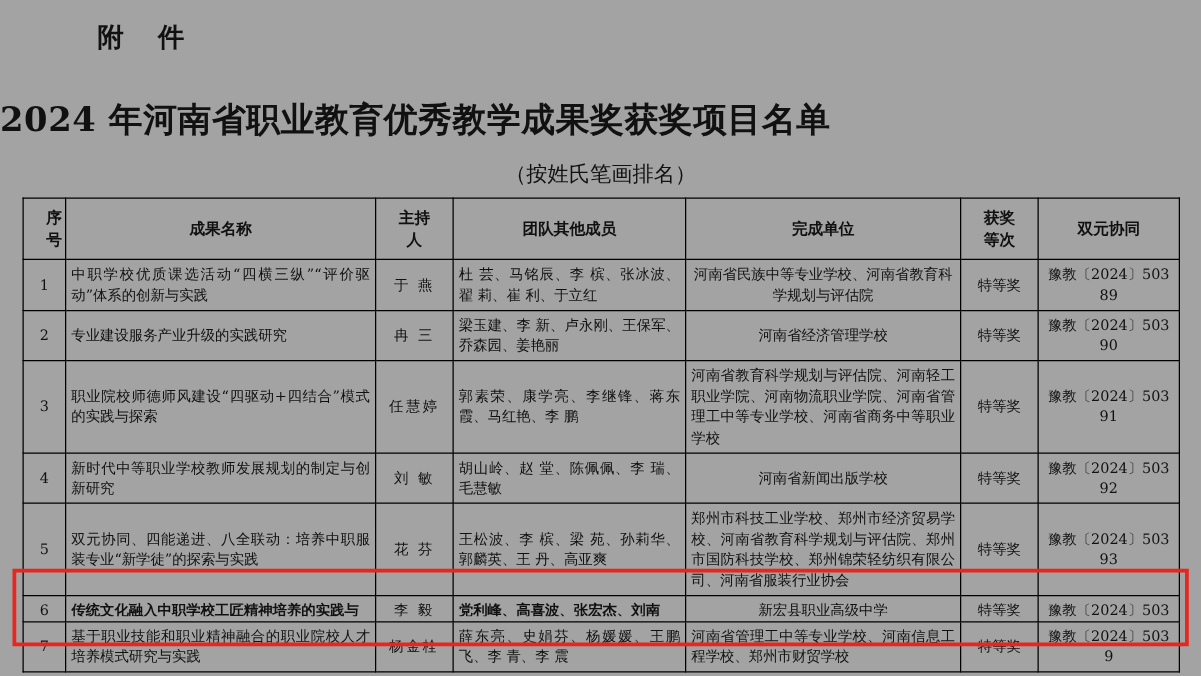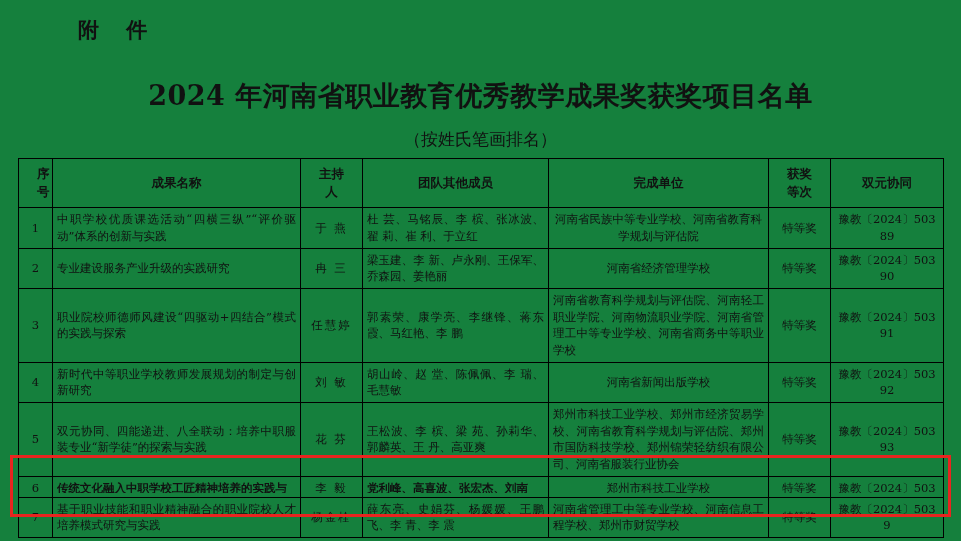--- a/index.html
+++ b/index.html
@@ -12,38 +12,38 @@
     height: 541px;
     font-family: "Liberation Serif", serif;
     color: #111;
     overflow: hidden;
     position: relative;
   }
   .page {
     position: relative;
     width: 961px;
     height: 541px;
-    background: #15803d;
+    background: #a3a3a3;
   }
   .attach-label {
     position: absolute;
     left: 78px;
     top: 16px;
     font-size: 21px;
     letter-spacing: 10px;
     font-weight: 600;
     color: #111;
     font-family: "DejaVu Serif", serif;
   }
   .doc-title {
     position: absolute;
     left: 0;
     right: 0;
     top: 78px;
-    text-align: center;
+    text-align: left;
     font-size: 27px;
     font-weight: 700;
     color: #111;
     font-family: "DejaVu Serif", serif;
     letter-spacing: 0.5px;
   }
   .doc-subtitle {
     position: absolute;
     left: 0;
     right: 0;
@@ -202,21 +202,21 @@
           <td class="l name-cell">
               <span class="clip-inner">传统文化融入中职学校工匠精神培养的实践与</span>
             </td>
           <td class="c hostname">
               <span class="clip-inner">李 毅</span>
             </td>
           <td class="l">
               <span class="clip-inner">党利峰、高喜波、张宏杰、刘南南、</span>
             </td>
           <td class="c">
-              <span class="clip-inner">郑州市科技工业学校</span>
+              <span class="clip-inner">新宏县职业高级中学</span>
             </td>
           <td class="c">
               <span class="clip-inner">特等奖</span>
             </td>
           <td class="c">
               <span class="clip-inner">豫教〔2024〕50394</span>
             </td>
         </tr>
         <tr>
           <td class="c">7</td>

